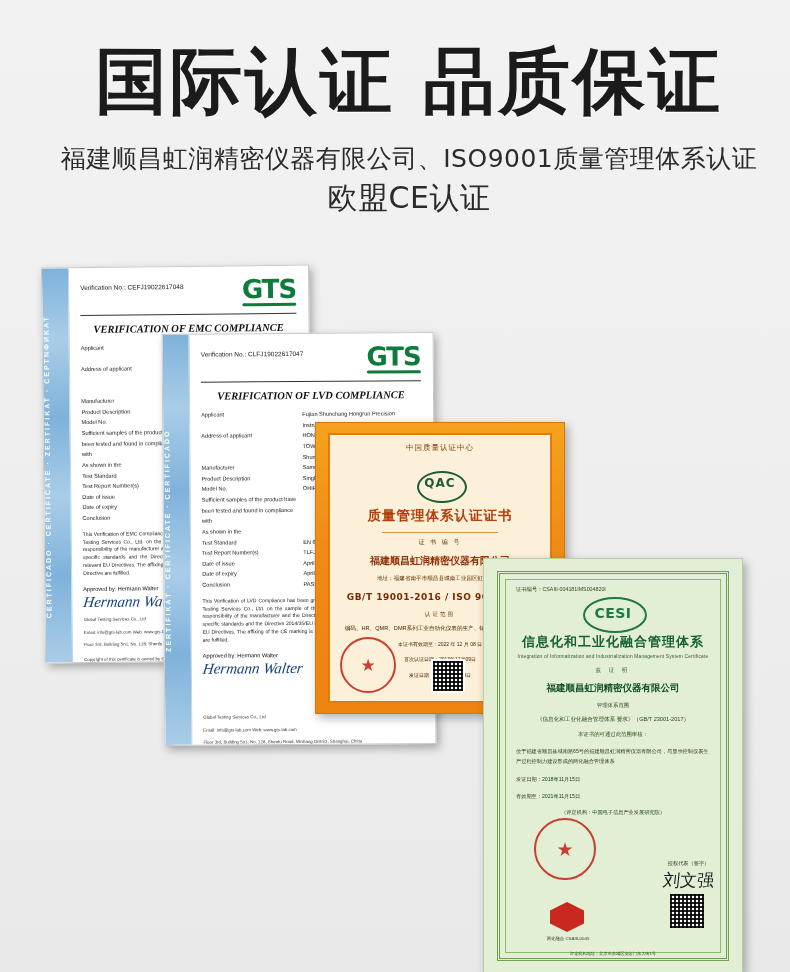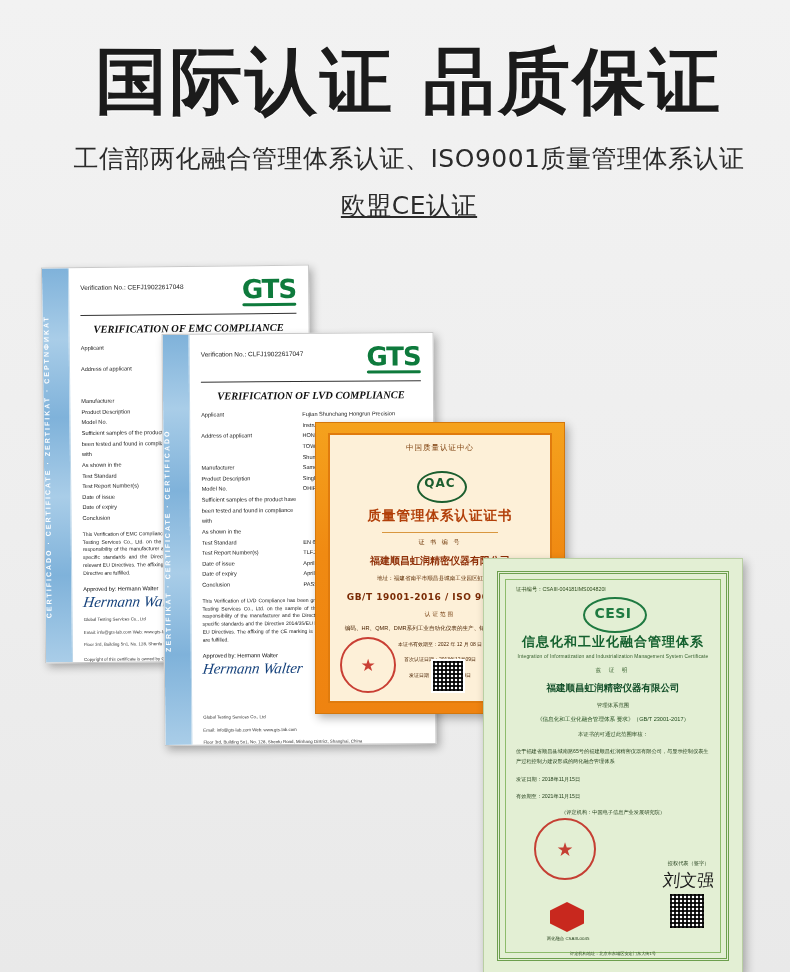--- a/index.html
+++ b/index.html
@@ -38,25 +38,24 @@
   }
   .sub-title {
     font-family: "DejaVu Sans", "Liberation Sans", sans-serif;
     font-size: 25px;
     color: #2b2b2b;
     margin-top: 22px;
     letter-spacing: 0.5px;
   }
   .sub-title2 {
     font-family: "DejaVu Sans", "Liberation Sans", sans-serif;
-    font-size: 25px;
+    font-size: 30px;
     color: #2b2b2b;
-    margin-top: 14px;
+    margin-top: 3px;
     letter-spacing: 0.5px;
-    text-decoration: underline;
   }
   
   .certs {
     position: absolute;
     left: 0;
     top: 262px;
     width: 790px;
     height: 710px;
   }
   .cert {
@@ -494,21 +493,21 @@
     text-align: center;
   }
 </style>
 </head>
 <body>
 
 <div class="page">
 
   <div class="header">
     <h1 class="main-title">国际认证 品质保证</h1>
-    <div class="sub-title">工信部两化融合管理体系认证、ISO9001质量管理体系认证</div>
+    <div class="sub-title">福建顺昌虹润精密仪器有限公司、ISO9001质量管理体系认证</div>
     <div class="sub-title2">欧盟CE认证</div>
   </div>
 
   <div class="certs">
 
     <div class="cert gts" style="left:43px; top:4px; width:268px; height:396px; transform: rotate(-0.6deg);">
       <div class="gts-left">
         <div class="vtext" style="top:6px;height:384px;">CERTIFICADO · CERTIFICATE · ZERTIFIKAT · CEPTNФИKAT</div>
       </div>
       <div class="gts-body">

